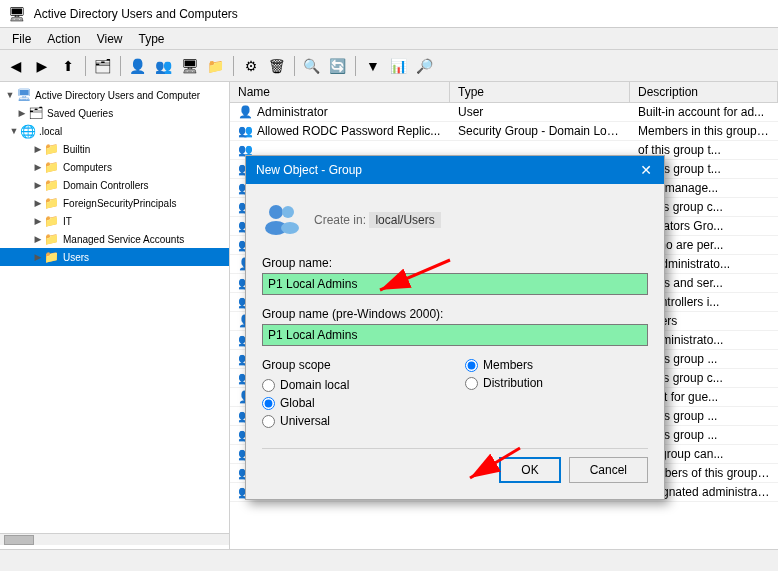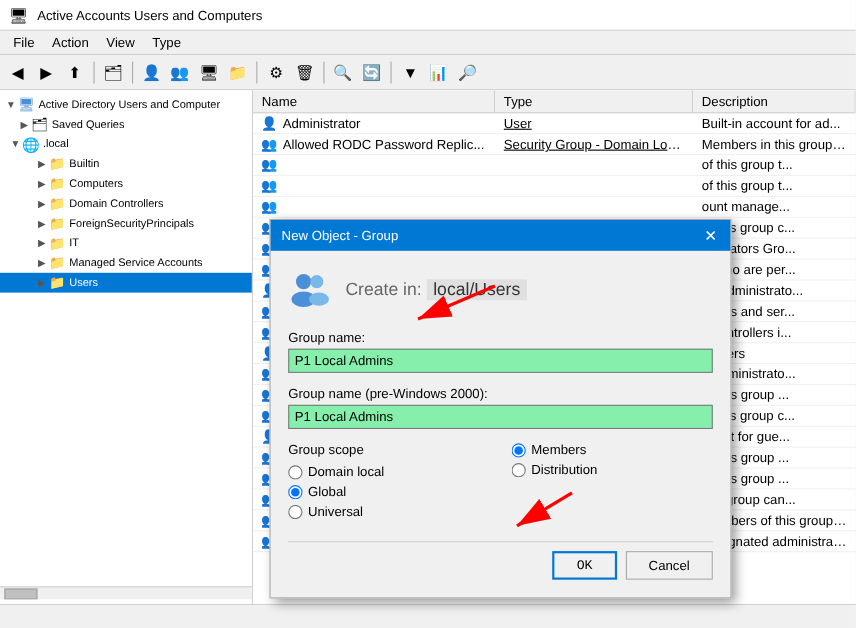--- a/index.html
+++ b/index.html
@@ -35,61 +35,61 @@
     
     .list-panel { flex: 1; background: #fff; overflow: auto; }
     .list-header { display: flex; background: #f0f0f0; border-bottom: 1px solid #d0d0d0; position: sticky; top: 0; }
     .list-col-header { padding: 3px 8px; font-size: 12px; border-right: 1px solid #d0d0d0; cursor: pointer; user-select: none; }
     .col-name { width: 220px; }
     .col-type { width: 180px; }
     .col-desc { flex: 1; }
     .list-row { display: flex; align-items: center; border-bottom: 1px solid #f0f0f0; }
     .list-cell { padding: 2px 8px; font-size: 12px; overflow: hidden; text-overflow: ellipsis; white-space: nowrap; }
     .list-cell.col-name { width: 220px; display: flex; align-items: center; gap: 4px; }
-    .list-cell.col-type { width: 180px; text-decoration: underline; }
+    .list-cell.col-type { width: 180px; }
     .list-cell.col-desc { flex: 1; }
     
     
     .dialog-overlay { position: fixed; top: 0; left: 0; width: 100%; height: 100%; pointer-events: none; }
-    .dialog { position: absolute; top: 155px; left: 245px; width: 420px; background: #f0f0f0; border: 1px solid #aaa; box-shadow: 4px 4px 10px rgba(0,0,0,0.4); pointer-events: all; margin-top: 44px; }
+    .dialog { position: absolute; top: 155px; left: 245px; width: 420px; background: #f0f0f0; border: 1px solid #aaa; box-shadow: 4px 4px 10px rgba(0,0,0,0.4); pointer-events: all; }
     .dialog-titlebar { background: #0078d4; color: #fff; padding: 6px 10px; display: flex; justify-content: space-between; align-items: center; }
     .dialog-close { background: none; border: none; color: #fff; font-size: 14px; cursor: pointer; padding: 0 2px; }
     .dialog-body { padding: 16px; }
     .dialog-icon-row { display: flex; align-items: center; gap: 12px; margin-bottom: 16px; }
     .dialog-big-icon { width: 40px; height: 40px; display: flex; align-items: center; justify-content: center; }
-    .dialog-create-in { font-size: 16px; }
+    .dialog-create-in { font-size: 12px; }
     .dialog-create-in span { color: #666; }
     .dialog-field-group { margin-bottom: 12px; }
     .dialog-label { font-size: 12px; margin-bottom: 3px; display: block; }
     .dialog-input { width: 100%; padding: 3px 5px; font-size: 12px; border: 1px solid #7a7a7a; background: #86efac; outline: none; }
     .scope-type-row { display: flex; gap: 20px; margin-bottom: 16px; }
     .scope-group, .type-group { flex: 1; }
     .group-title { font-size: 12px; margin-bottom: 6px; }
     .radio-item { display: flex; align-items: center; gap: 5px; margin-bottom: 4px; font-size: 12px; }
     .radio-item input[type="radio"] { margin: 0; }
     .dialog-footer { display: flex; justify-content: flex-end; gap: 8px; padding-top: 8px; border-top: 1px solid #d0d0d0; }
     .dialog-btn { padding: 4px 20px; font-size: 12px; cursor: pointer; border: 1px solid #aaa; background: #f0f0f0; }
-    .dialog-btn.primary { background: #f0f0f0; border-color: #0078d4; border-width: 2px; font-family: Liberation Mono, monospace; }
+    .dialog-btn.primary { background: #f0f0f0; border-color: #0078d4; border-width: 2px; }
     
     
     ::-webkit-scrollbar { width: 12px; height: 12px; }
     ::-webkit-scrollbar-track { background: #f0f0f0; }
     ::-webkit-scrollbar-thumb { background: #c0c0c0; border: 1px solid #a0a0a0; }
     
     .tree-scroll-container { display: flex; flex-direction: column; height: 100%; overflow: hidden; }
     .tree-scroll-inner { flex: 1; overflow-y: auto; }
     .hscroll-bar { height: 12px; background: #f0f0f0; border-top: 1px solid #d0d0d0; display: flex; align-items: center; }
     .hscroll-thumb { width: 30px; height: 10px; background: #c0c0c0; border: 1px solid #a0a0a0; margin-left: 4px; }
   </style>
 </head>
 <body>
 
 <div class="title-bar">
   <span style="font-size:14px;">🖥</span>
-  <span>Active Accounts Users and Computers</span>
+  <span>Active Directory Users and Computers</span>
 </div>
 
 <div class="menu-bar">
   <span class="menu-item">File</span>
   <span class="menu-item">Action</span>
   <span class="menu-item">View</span>
   <span class="menu-item">Type</span>
 </div>
 
 <div class="toolbar">

